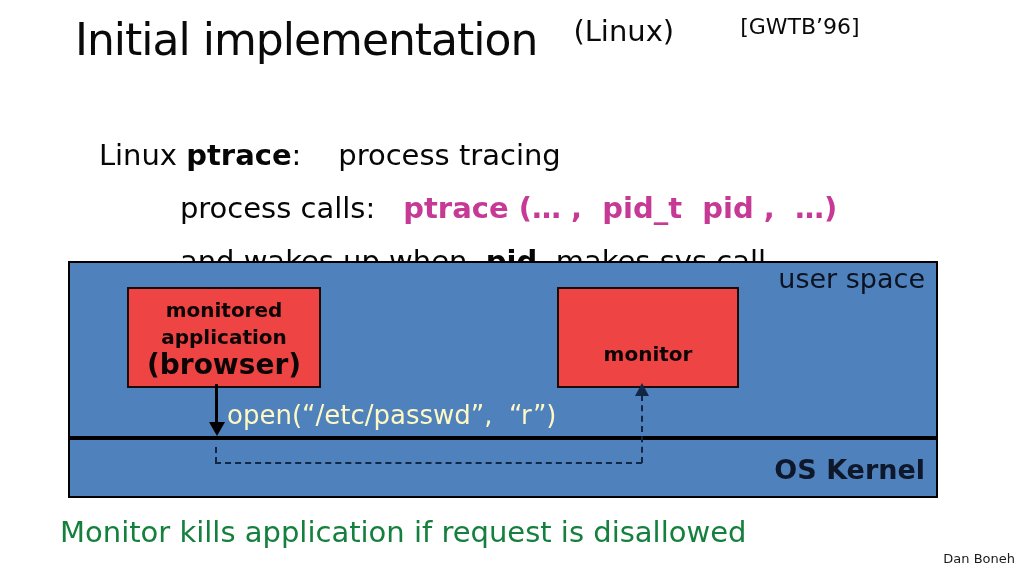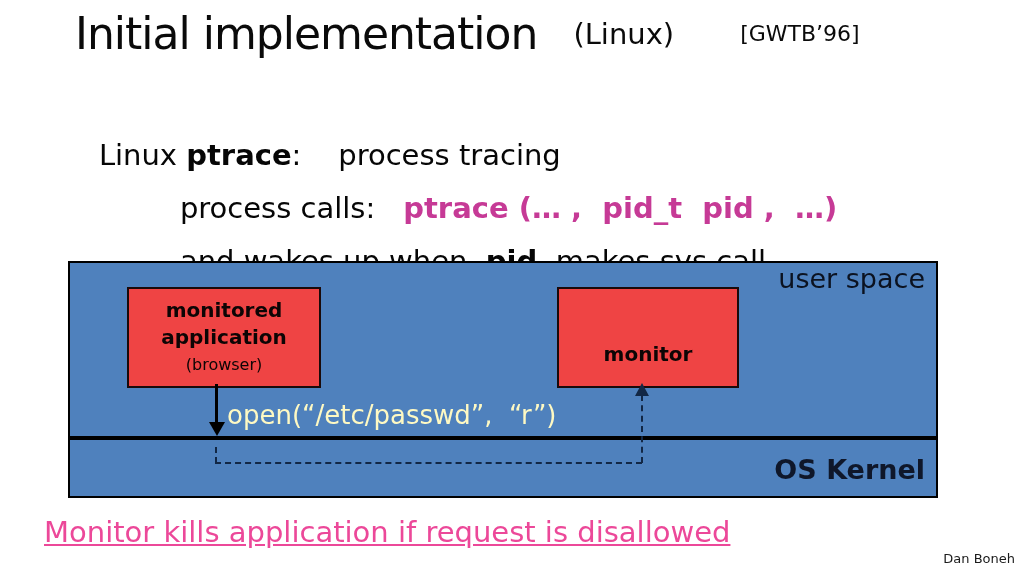--- a/index.html
+++ b/index.html
@@ -11,23 +11,23 @@
     overflow: hidden;
     font-family: "DejaVu Sans", "Liberation Sans", sans-serif;
     color: #000000;
   }
   .pre { white-space: pre; }
 
   
   .title-row {
     position: absolute;
     left: 75px;
-    top: 8px;
+    top: 14px;
     display: flex;
-    align-items: center;
+    align-items: flex-start;
   }
   .title-main { font-size: 44px; letter-spacing: -1px; color: #0a0a0a; }
   .title-suffix { font-size: 29px; margin-left: 36px; color: #0a0a0a; }
   .title-cite { font-size: 22px; margin-left: 66px; color: #0a0a0a; }
 
   
   .body-line { position: absolute; font-size: 29px; color: #060606; }
   .body-line b { font-weight: bold; }
   .line-1 { left: 62px;  top: 104px; }
   .line-2 { left: 143px; top: 157px; }
@@ -57,21 +57,21 @@
     border: 2px solid #1a0a0a;
     display: flex;
     flex-direction: column;
     align-items: center;
     justify-content: center;
     text-align: center;
     color: #0d0505;
   }
   .app-box { left: 57px; top: 24px; width: 190px; height: 97px; }
   .app-box .bold-ln { font-weight: bold; font-size: 20px; line-height: 27px; }
-  .app-box .norm-ln { font-weight: normal; font-size: 16px; line-height: 27px; }
+  .app-box .norm-ln { font-weight: bold; font-size: 28px; line-height: 27px; }
   .monitor-box { left: 487px; top: 24px; width: 178px; height: 97px; }
   .monitor-box .bold-ln { font-weight: bold; font-size: 20px; margin-top: 32px; }
 
   .kernel-line {
     position: absolute;
     left: 0; right: 0;
     top: 173px;
     height: 4px;
     background: #000000;
   }
@@ -131,25 +131,24 @@
     left: 565px; top: 120px;
     width: 0; height: 0;
     border-left: 7px solid transparent;
     border-right: 7px solid transparent;
     border-bottom: 13px solid #122745;
   }
 
   
   .footer-line {
     position: absolute;
-    left: 44px;
+    left: 60px;
     top: 515px;
     font-size: 29px;
-    color: #ec4899;
-    text-decoration: underline;
+    color: #15803d;
   }
   .attribution {
     position: absolute;
     right: 9px;
     top: 551px;
     font-size: 13px;
     color: #1a1a1a;
   }
 </style>
 </head>

